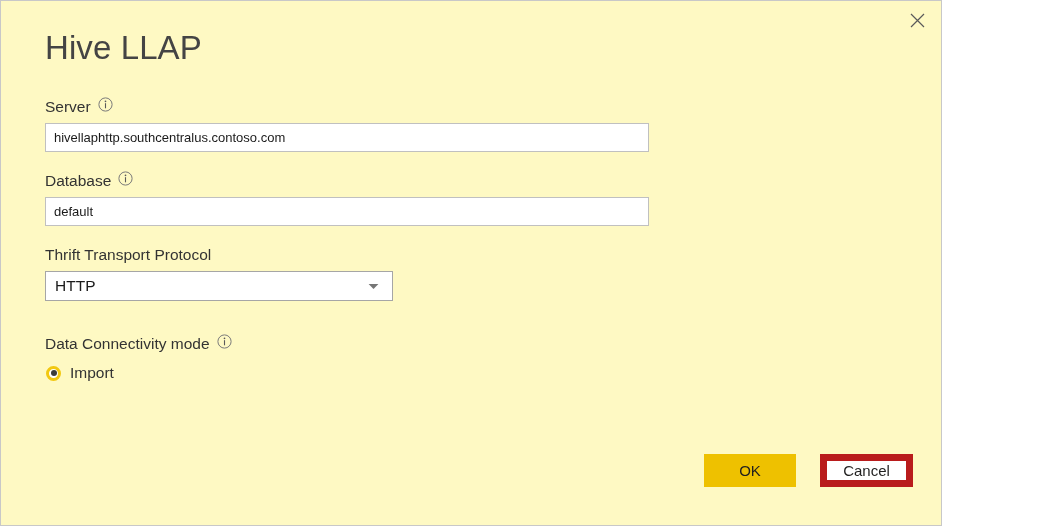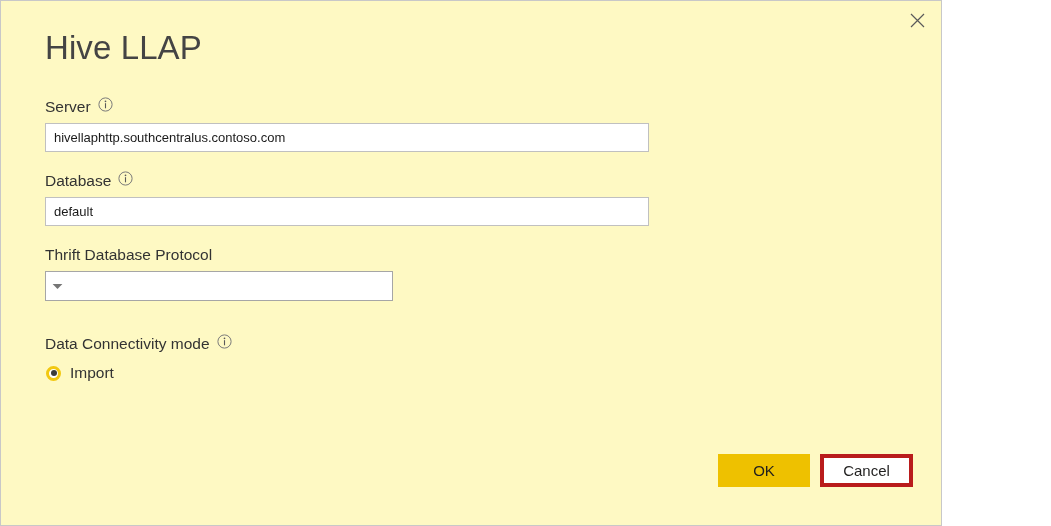--- a/index.html
+++ b/index.html
@@ -181,21 +181,21 @@
     text-align: center;
   }
 
   
   .footer {
     position: absolute;
     right: 28px;
     bottom: 38px;
     display: flex;
     align-items: center;
-    gap: 10px;
+    gap: 24px;
   }
   .btn {
     box-sizing: border-box;
     height: 33px;
     font-family: "Liberation Sans", sans-serif;
     font-size: 15px;
     line-height: 1;
     display: flex;
     align-items: center;
     justify-content: center;
@@ -206,21 +206,21 @@
   .btn-primary {
     width: 92px;
     background: #eec100;
     color: #201f1e;
     border: 1px solid #eec100;
   }
   .btn-secondary {
     width: 93px;
     background: #ffffff;
     color: #201f1e;
-    border: 4px solid #b91c1c;
+    border: 7px solid #b91c1c;
   }
 </style>
 </head>
 <body>
 
 <div class="dialog">
 
   <button class="close-btn">
     <span>
       <svg width="15" height="15" viewBox="0 0 15 15" aria-hidden="true">
@@ -255,23 +255,24 @@
           <circle cx="7.5" cy="4.3" r="0.85" fill="#5a5a5a"></circle>
           <rect x="6.95" y="6.2" width="1.1" height="5.1" fill="#5a5a5a"></rect>
         </svg>
       </span>
     </div>
     <input class="text-input" type="text" value="default" style="">
 
     <div class="gap-2"></div>
 
     <div class="field-label">
-      <span class="lbl-text">Thrift Database Protocol</span>
+      <span class="lbl-text">Thrift Transport Protocol</span>
     </div>
     <div class="select-wrap">
+      <span class="select-value">HTTP</span>
       <span class="chevron">
         <svg width="11" height="7" viewBox="0 0 11 7" aria-hidden="true">
           <path d="M0.6 1 L5.5 6 L10.4 1 Z" fill="#767676"></path>
         </svg>
       </span>
     </div>
 
     <div class="gap-3"></div>
 
     <div class="field-label">

